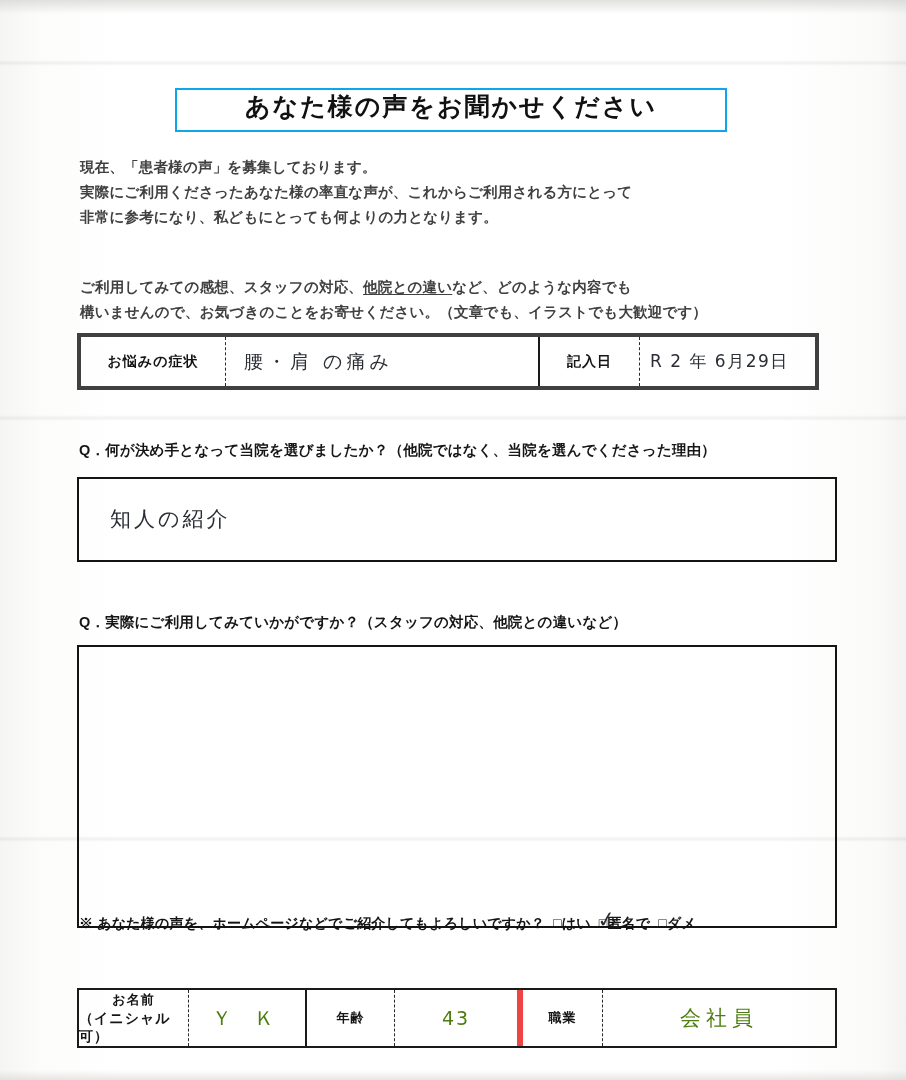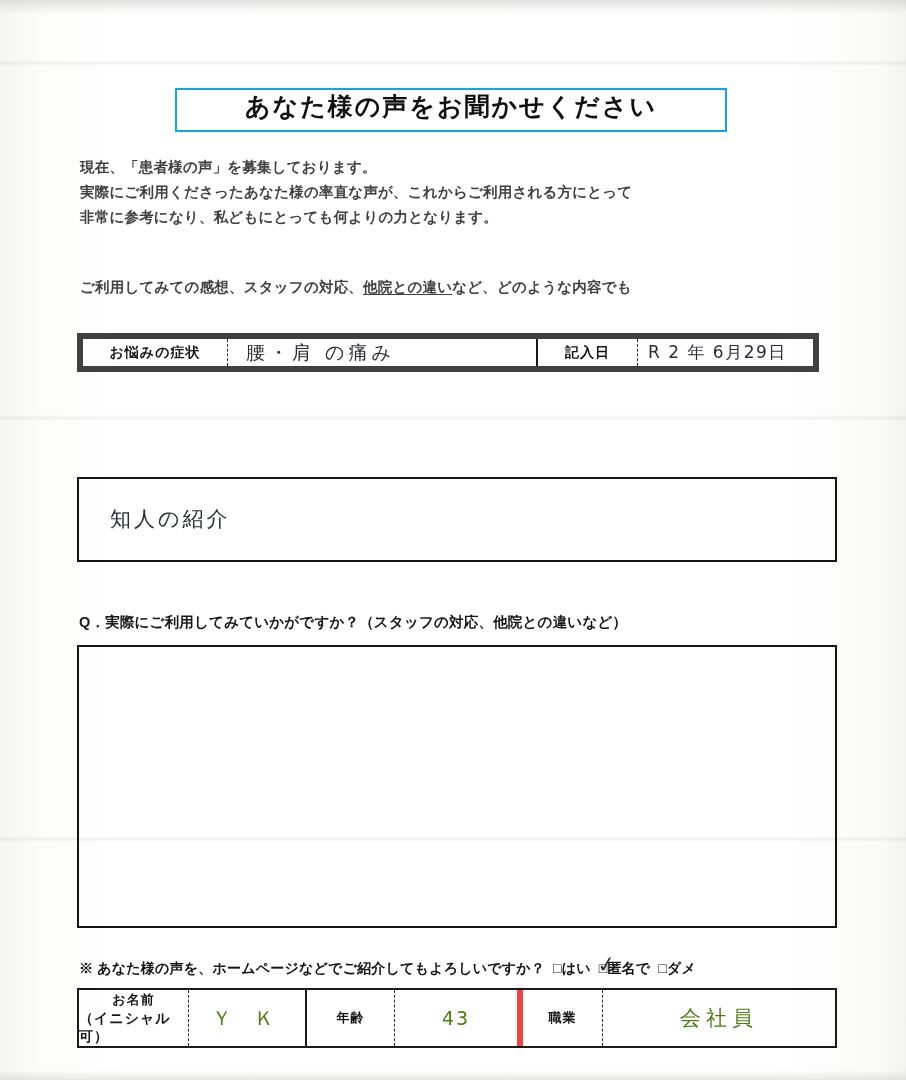--- a/index.html
+++ b/index.html
@@ -65,22 +65,22 @@
     font-weight: 700;
   }
   .intro1 { top: 155px; }
   .intro2 { top: 247px; margin-top: 28px; }
   .underline-seg { text-decoration: underline; text-underline-offset: 2px; }
 
   
   .sym-table {
     position: absolute;
     left: 77px; top: 333px;
-    width: 742px; height: 39px;
-    border: 6px solid #404040;
+    width: 742px; height: 57px;
+    border: 4px solid #404040;
     display: flex;
   }
   .sym-label {
     width: 145px;
     border-right: 1px dashed #2a2a2a;
     display: flex; align-items: center; justify-content: center;
     font-size: 14px; font-weight: 700; color: #151515;
     letter-spacing: 1px;
   }
   .sym-value {
@@ -146,21 +146,21 @@
     font-size: 19.5px;
     line-height: 38px;
     letter-spacing: 1.6px;
   }
   .a2-lines div { white-space: nowrap; }
   .a2-lines div:nth-child(5) { margin-top: 10px; }
 
   
   .consent {
     position: absolute;
-    left: 79px; top: 960px;
+    left: 79px; top: 915px;
     font-size: 14px;
     font-weight: 700;
     color: #141414;
     letter-spacing: 0.2px;
     display: flex;
     align-items: center;
     gap: 0px;
     white-space: nowrap;
   }
   .consent .opt { margin-left: 8px; position: relative; }
@@ -219,33 +219,35 @@
   </div>
 
   <div class="intro intro1">
     <div>現在、「患者様の声」を募集しております。</div>
     <div>実際にご利用くださったあなた様の率直な声が、これからご利用される方にとって</div>
     <div>非常に参考になり、私どもにとっても何よりの力となります。</div>
   </div>
 
   <div class="intro intro2">
     <div><span>ご利用してみての感想、スタッフの対応、</span><span class="underline-seg">他院との違い</span><span>など、どのような内容でも</span></div>
+    <div>構いませんので、お気づきのことをお寄せください。（文章でも、イラストでも大歓迎です）</div>
   </div>
 
   <div class="sym-table">
     <div class="sym-label">お悩みの症状</div>
     <div class="sym-value">
       <span class="hand sym">腰・肩 の痛み</span>
     </div>
     <div class="date-label">記入日</div>
     <div class="date-value">
       <span class="hand date">R 2 年 6月29日</span>
     </div>
   </div>
 
+  <div class="q-label q1-label">Q．何が決め手となって当院を選びましたか？（他院ではなく、当院を選んでくださった理由）</div>
   <div class="answer-box a1"></div>
   <div class="hand a1-text">知人の紹介</div>
 
   <div class="q-label q2-label">Q．実際にご利用してみていかがですか？（スタッフの対応、他院との違いなど）</div>
   <div class="answer-box a2"></div>
 
   <div class="consent">
     <span>※ あなた様の声を、ホームページなどでご紹介してもよろしいですか？</span>
     <span class="opt">
       <span>□はい</span>

